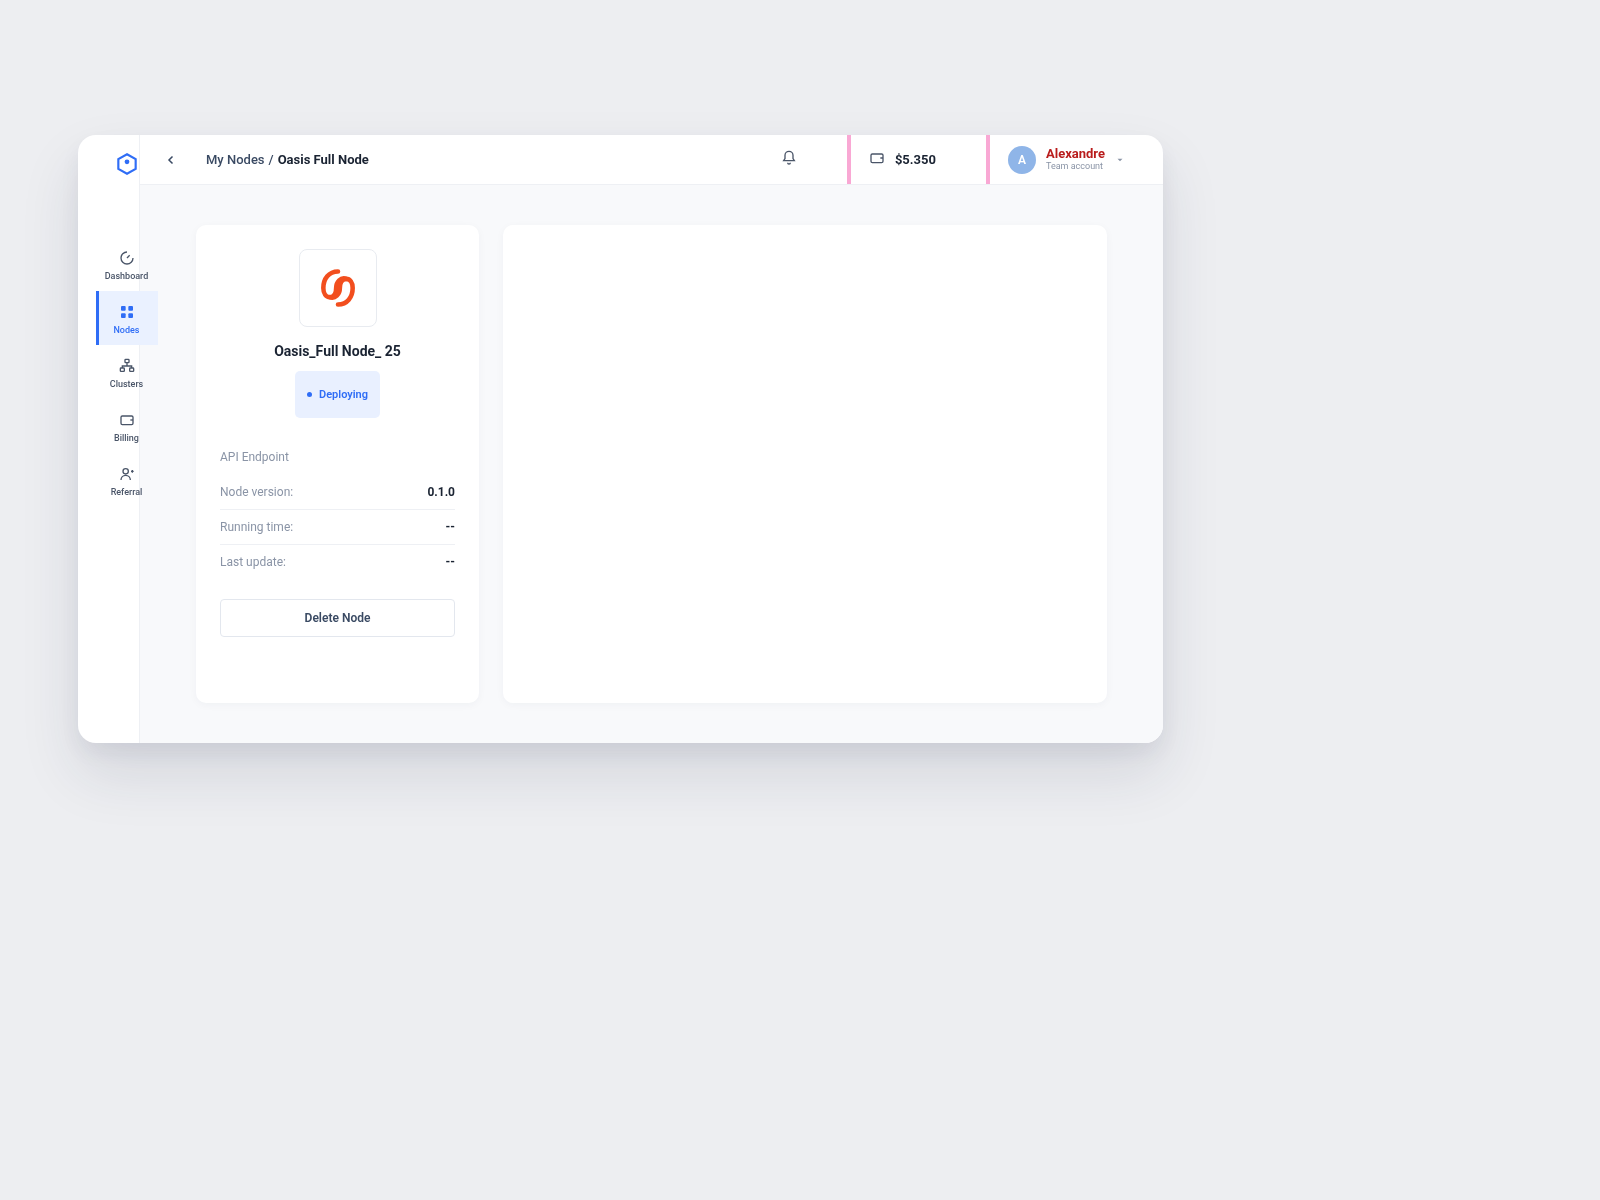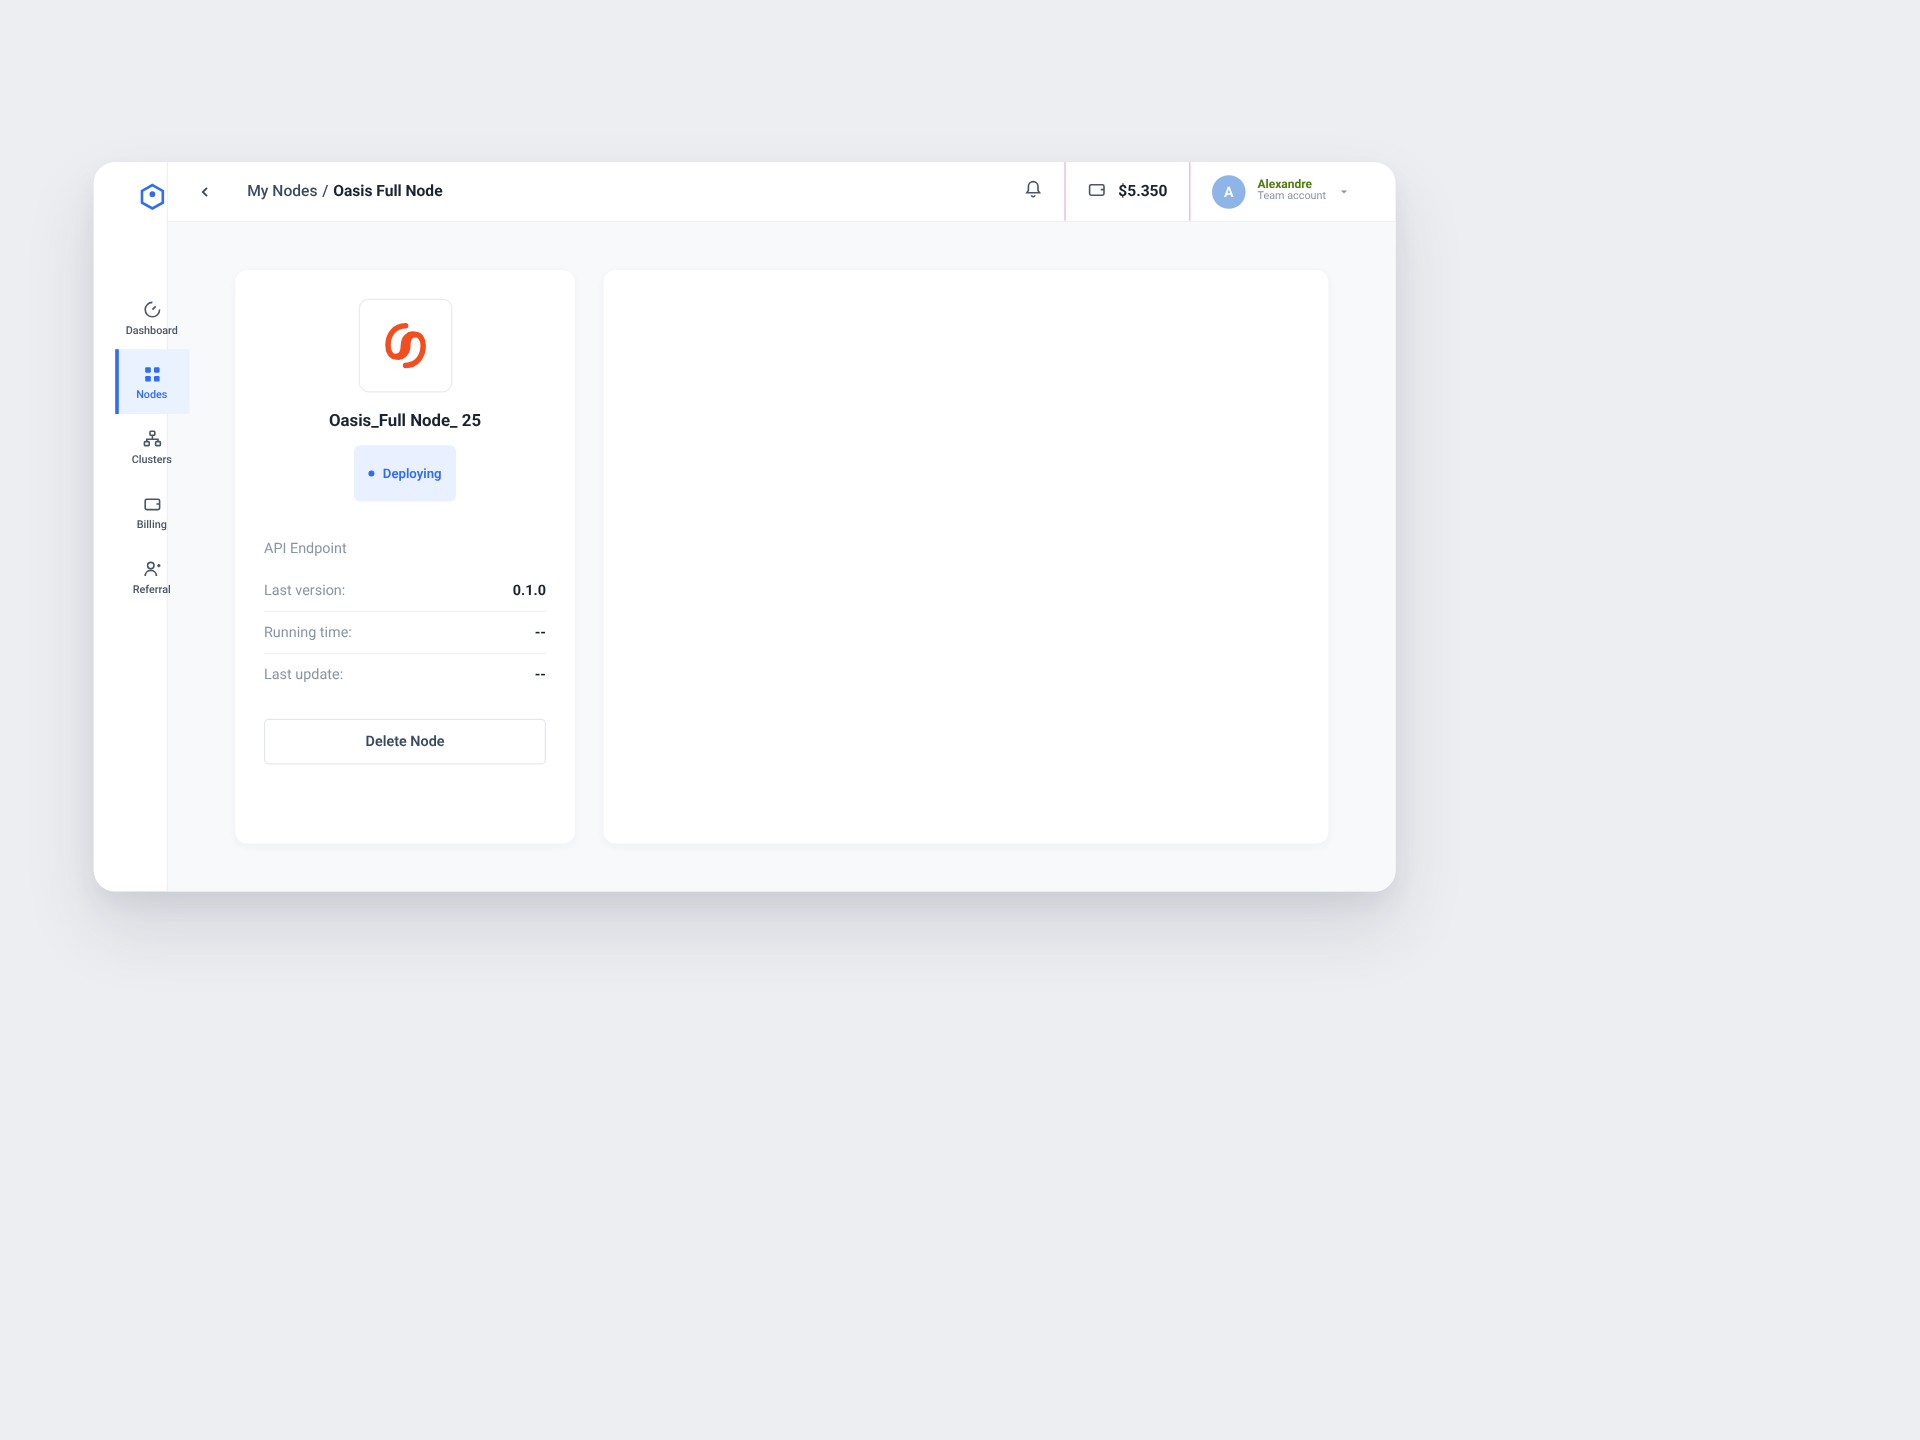--- a/index.html
+++ b/index.html
@@ -95,38 +95,38 @@
     margin-left:10px;
   }
   .breadcrumb .current { color:#1a2332; font-weight:700; }
   .header-spacer { flex:1; }
   .header-section {
     display:flex;
     align-items:center;
     height: 100%;
     padding: 0 18px;
   }
-  .divider-left { border-left: 1px solid #f9a8d4; }
+  .divider-left { border-left: 4px solid #f9a8d4; margin-left: 32px; }
   .bell { color:#4a5568; cursor:pointer; }
   .balance-box {
     display:flex; align-items:center; gap:10px;
     font-size: 13px; font-weight:700; color:#1a2332;
   }
   .balance-icon { color:#4a5568; }
   .user-box {
     display:flex; align-items:center; gap:10px; cursor:pointer;
   }
   .avatar {
     width: 28px; height:28px; border-radius:50%;
     background:#8fb5e8;
     display:flex; align-items:center; justify-content:center;
     color:#fff; font-size:12px; font-weight:600;
   }
   .user-text { display:flex; flex-direction:column; line-height:1.1; }
-  .user-name { font-size:10px; font-weight:700; color:#4d7c0f; }
+  .user-name { font-size:13px; font-weight:700; color:#b91c1c; }
   .user-sub { font-size:9px; color:#8a94a6; }
   .caret { color:#8a94a6; }
   
   .content {
     flex:1;
     background:#f8f9fb;
     padding: 40px 56px;
     display:flex;
     gap: 24px;
   }
@@ -348,21 +348,21 @@
         <div class="node-title">Oasis_Full Node_ 25</div>
         <div class="status-pill">
           <span class="status-dot"></span>
           <span>Deploying</span>
         </div>
 
         <div class="section-label">API Endpoint</div>
 
         <div>
           <div class="kv-row">
-            <span class="kv-key">Last version:</span>
+            <span class="kv-key">Node version:</span>
             <span class="kv-val">0.1.0</span>
           </div>
           <div class="kv-row">
             <span class="kv-key">Running time:</span>
             <span class="kv-val">--</span>
           </div>
           <div class="kv-row">
             <span class="kv-key">Last update:</span>
             <span class="kv-val">--</span>
           </div>

